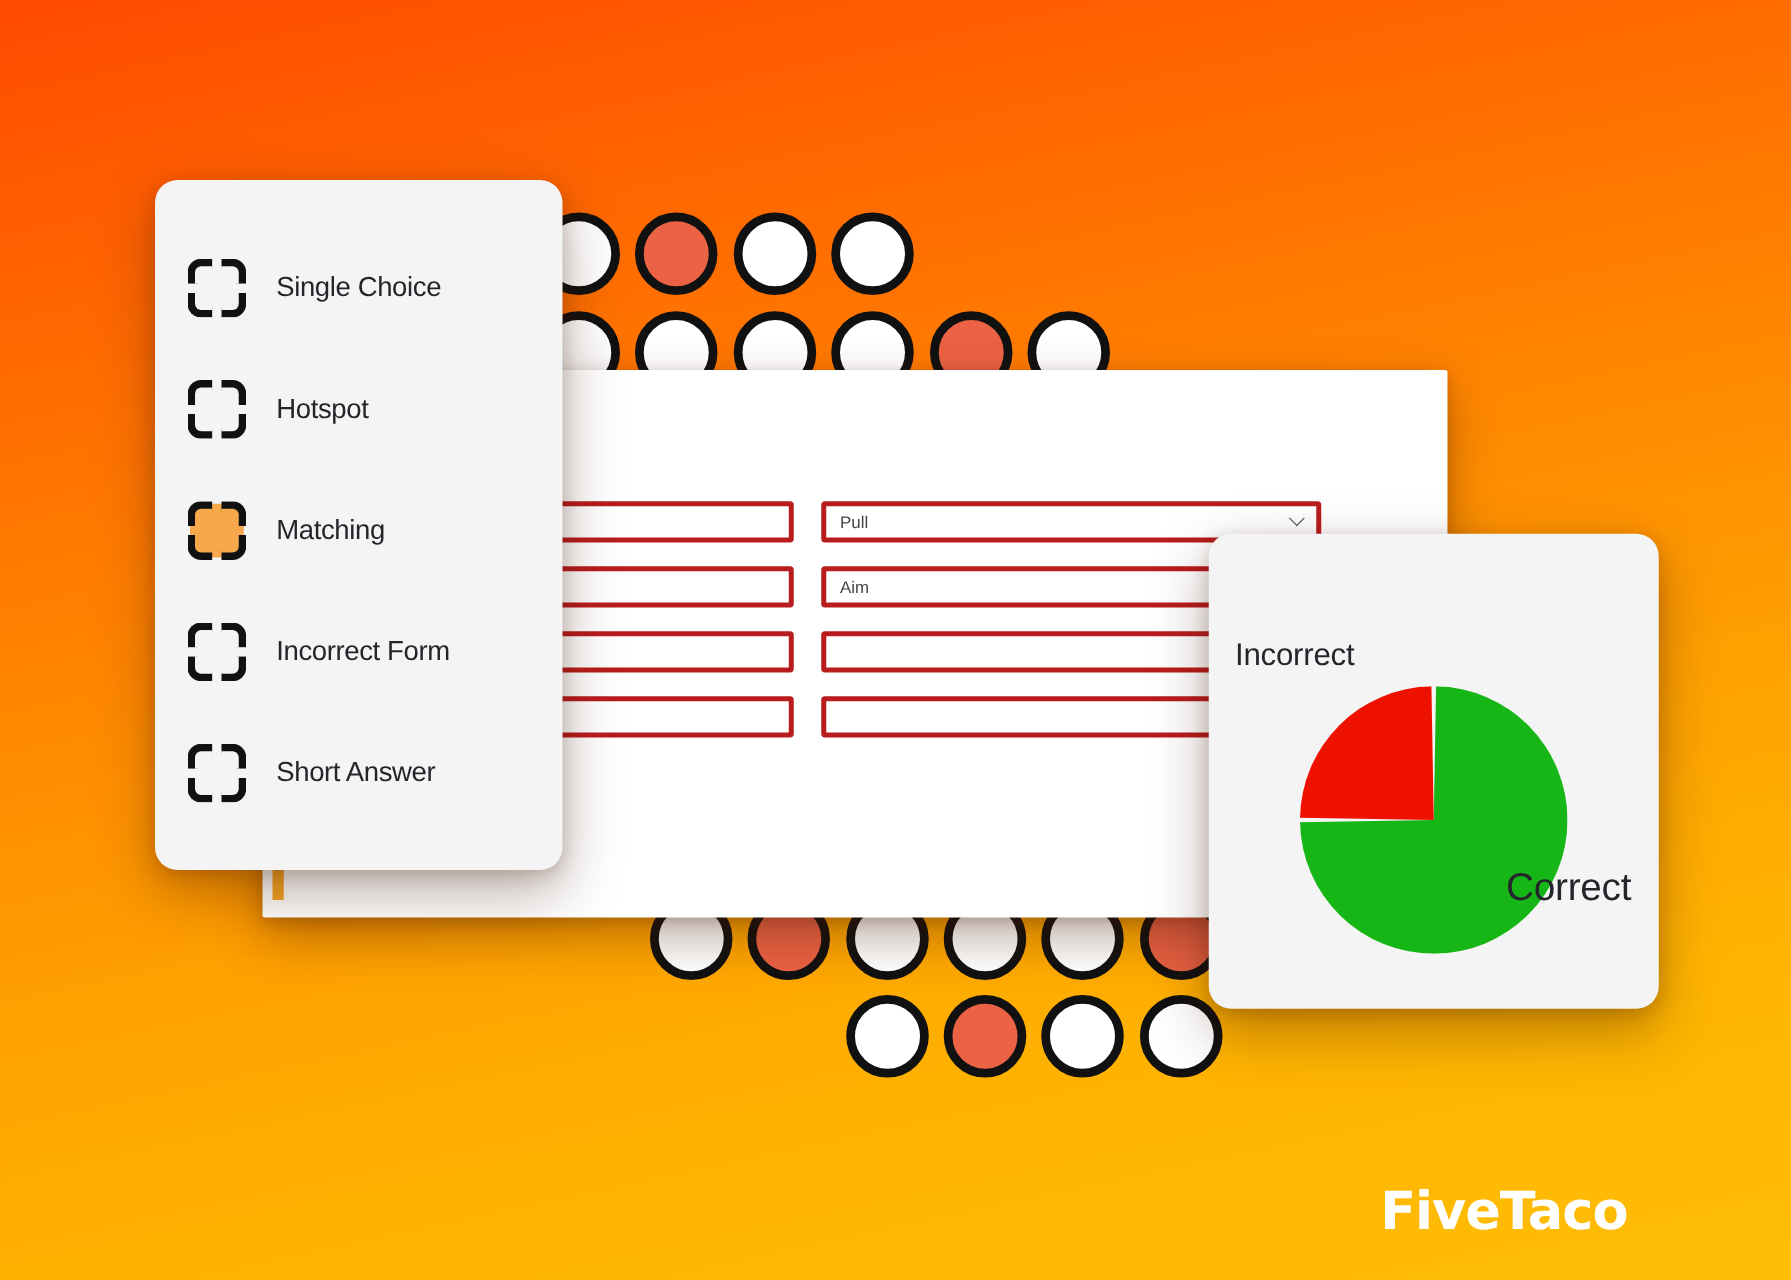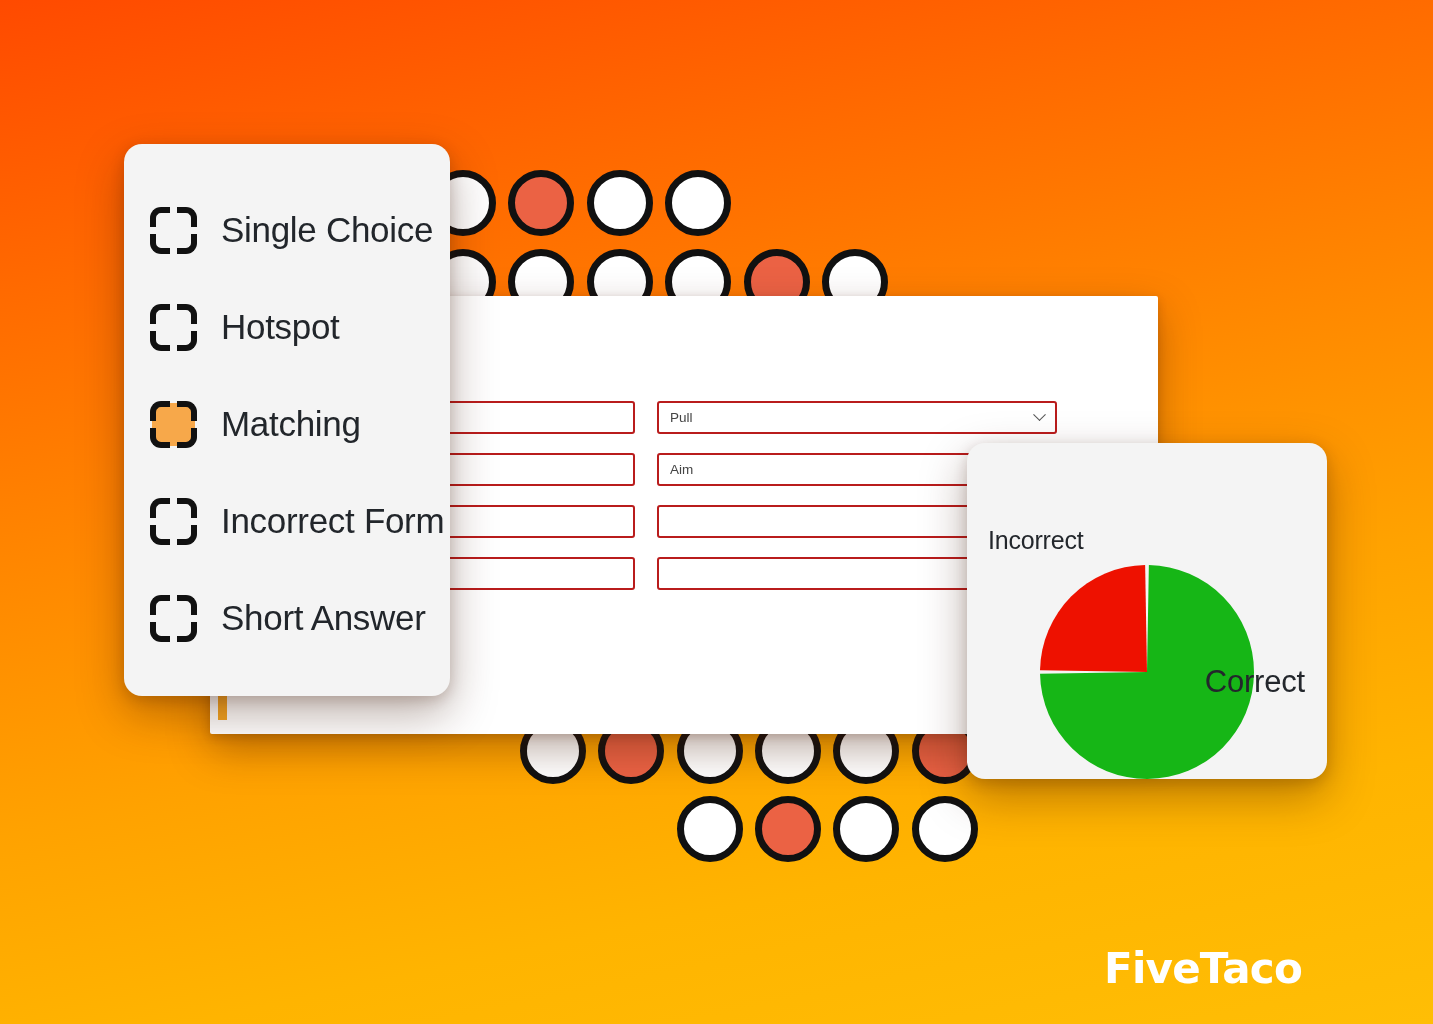--- a/index.html
+++ b/index.html
@@ -77,21 +77,21 @@
     top: 105px;
     width: 860px;
   }
   .form-row {
     display: flex;
     gap: 22px;
     margin-bottom: 19px;
   }
   .form-field {
     height: 33px;
-    border: 2px solid #b91c1c;
+    border: 4px solid #b91c1c;
     border-radius: 3px;
     background: #FFFFFF;
     display: flex;
     align-items: center;
     padding: 0 11px;
     font-size: 13.5px;
     color: #444;
   }
   .form-field.left { width: 385px; }
   .form-field.right {
@@ -160,32 +160,32 @@
   .frame-icon span.br { right:0; bottom:0; border-left:none;  border-top:none;    border-bottom-right-radius: 11px; }
   .frame-icon .fill {
     position: absolute;
     left: 2px; top: 2px; right: 2px; bottom: 2px;
     border: none;
     border-radius: 13px;
     background: #F7A84A;
     width: auto; height: auto;
   }
   .menu-label {
-    font-size: 35px;
+    font-size: 22px;
     color: #22262b;
     letter-spacing: -0.3px;
     white-space: nowrap;
   }
 
   
   #results-card {
     left: 967px;
-    top: 443px;
+    top: 427px;
     width: 360px;
-    height: 336px;
+    height: 380px;
     z-index: 7;
   }
   #pie-wrap {
     position: absolute;
     left: 50%;
     top: 122px;
     transform: translateX(-50%);
     width: 214px;
     height: 214px;
   }

